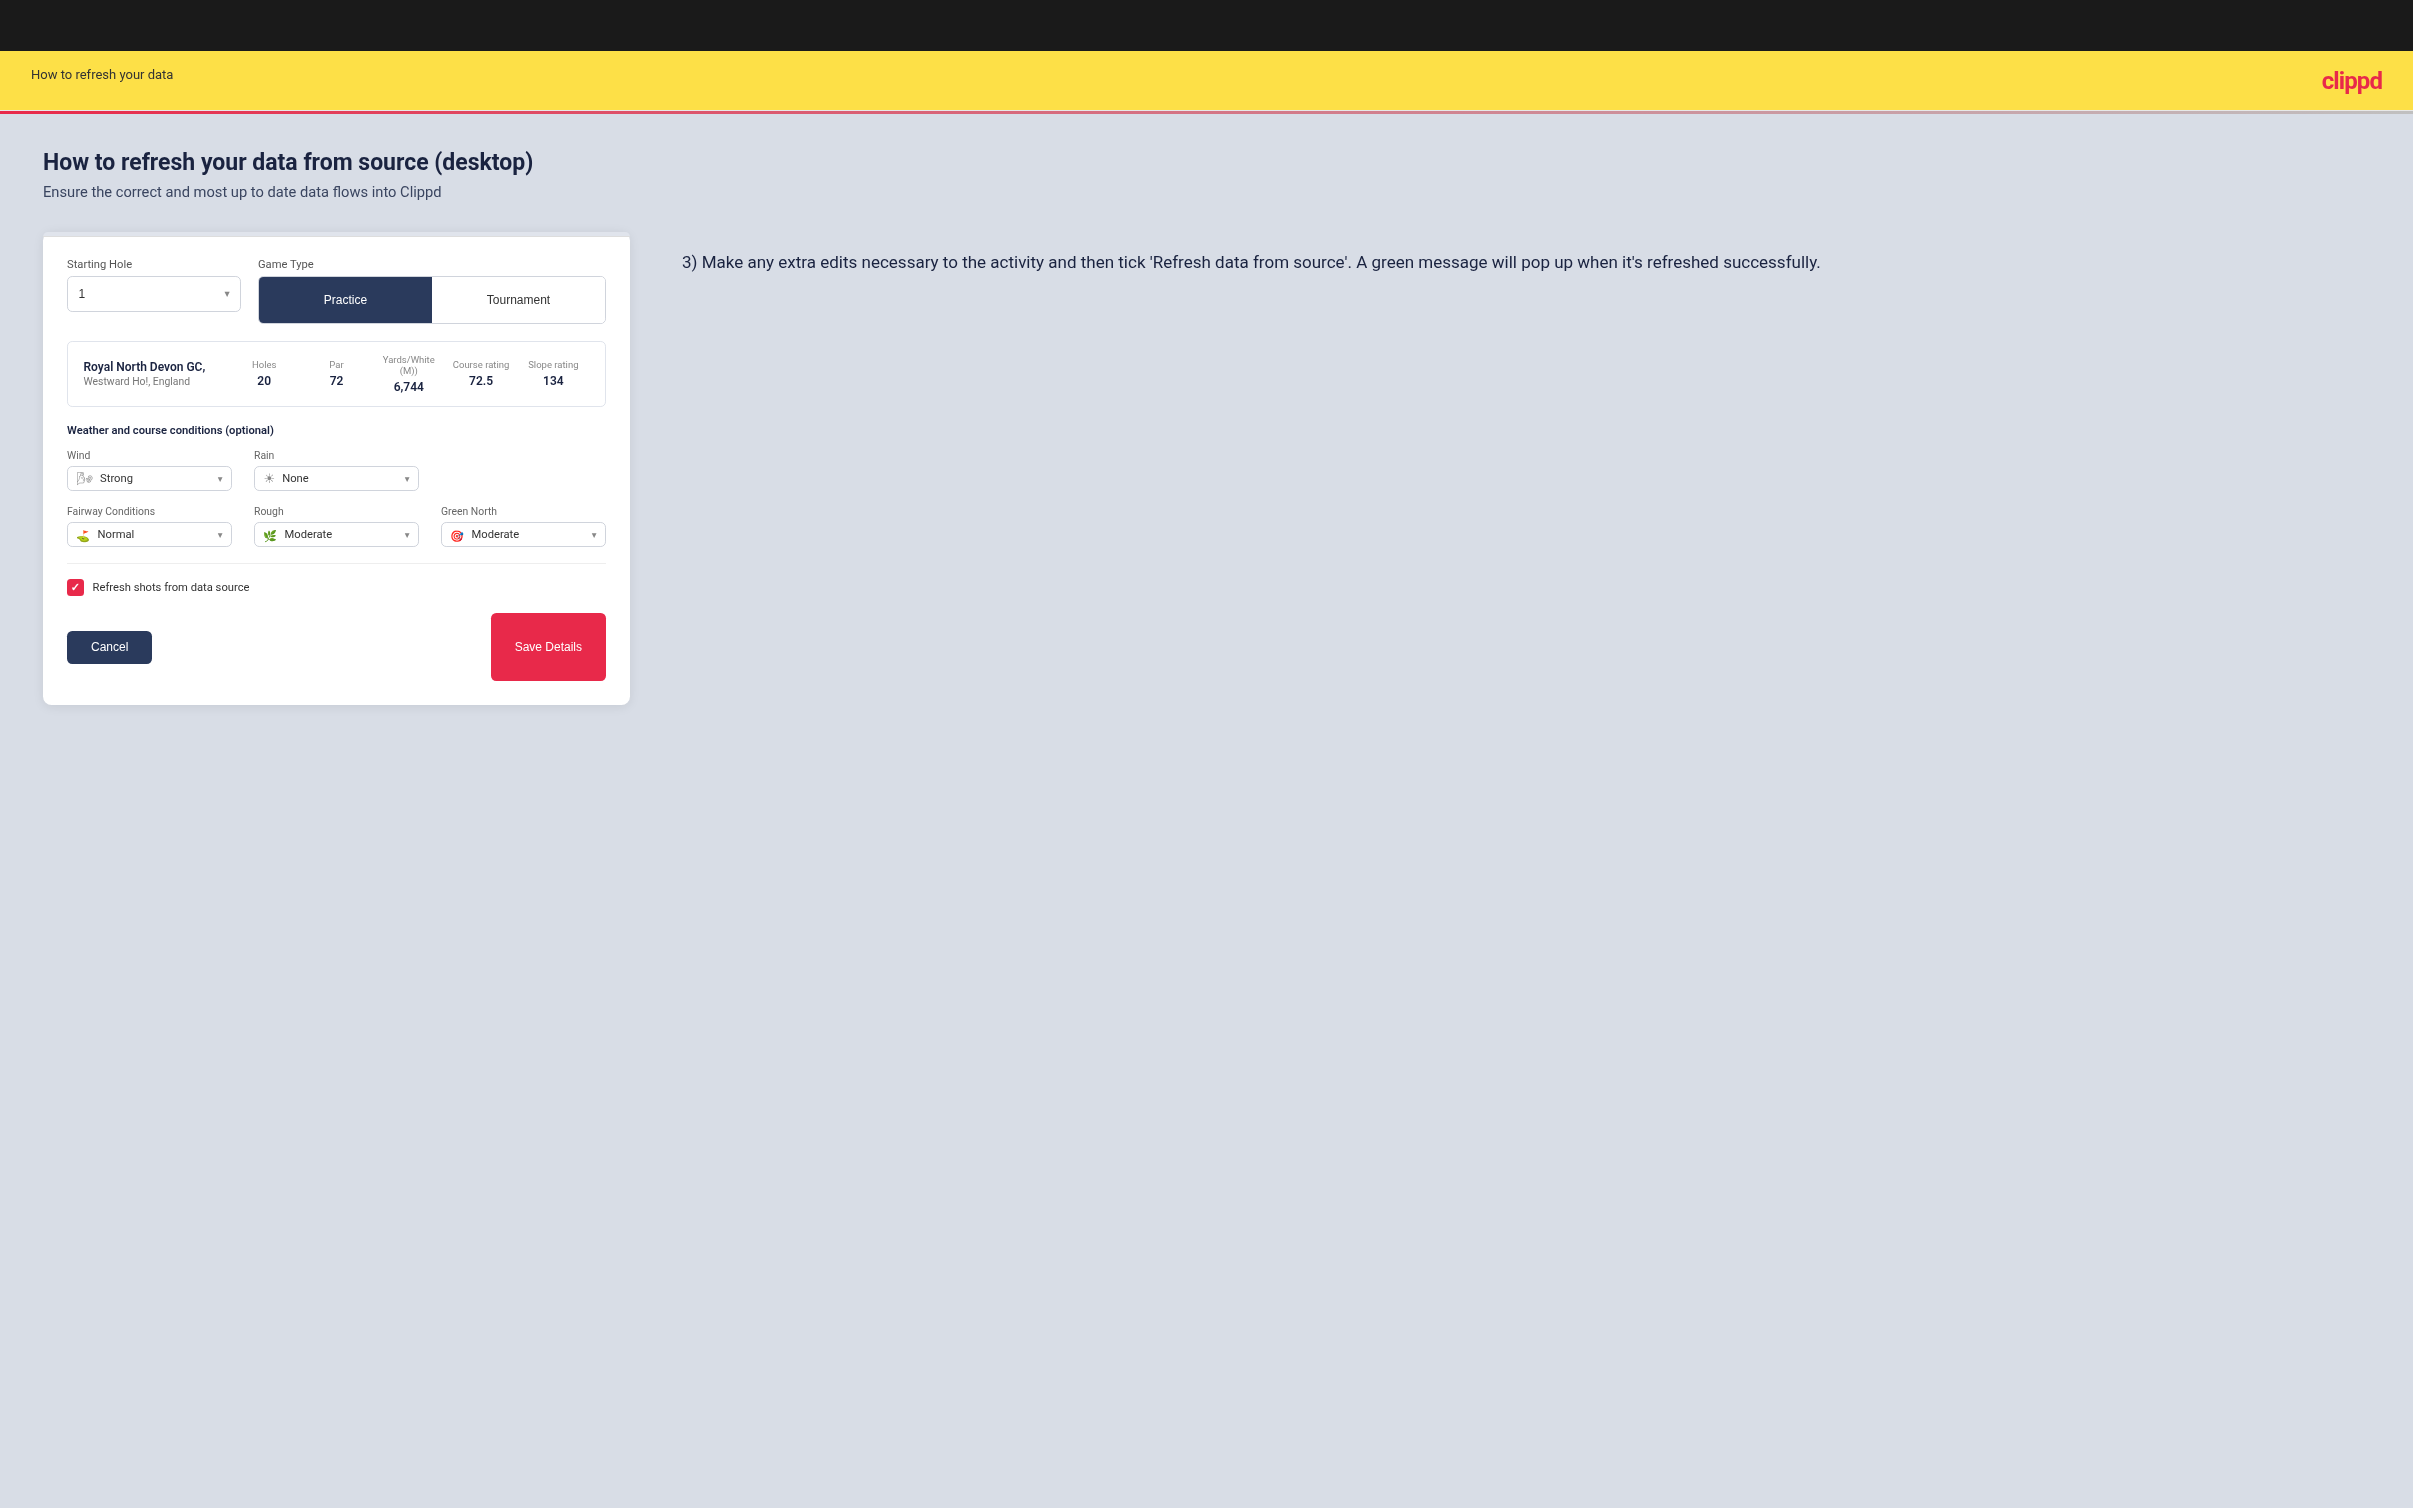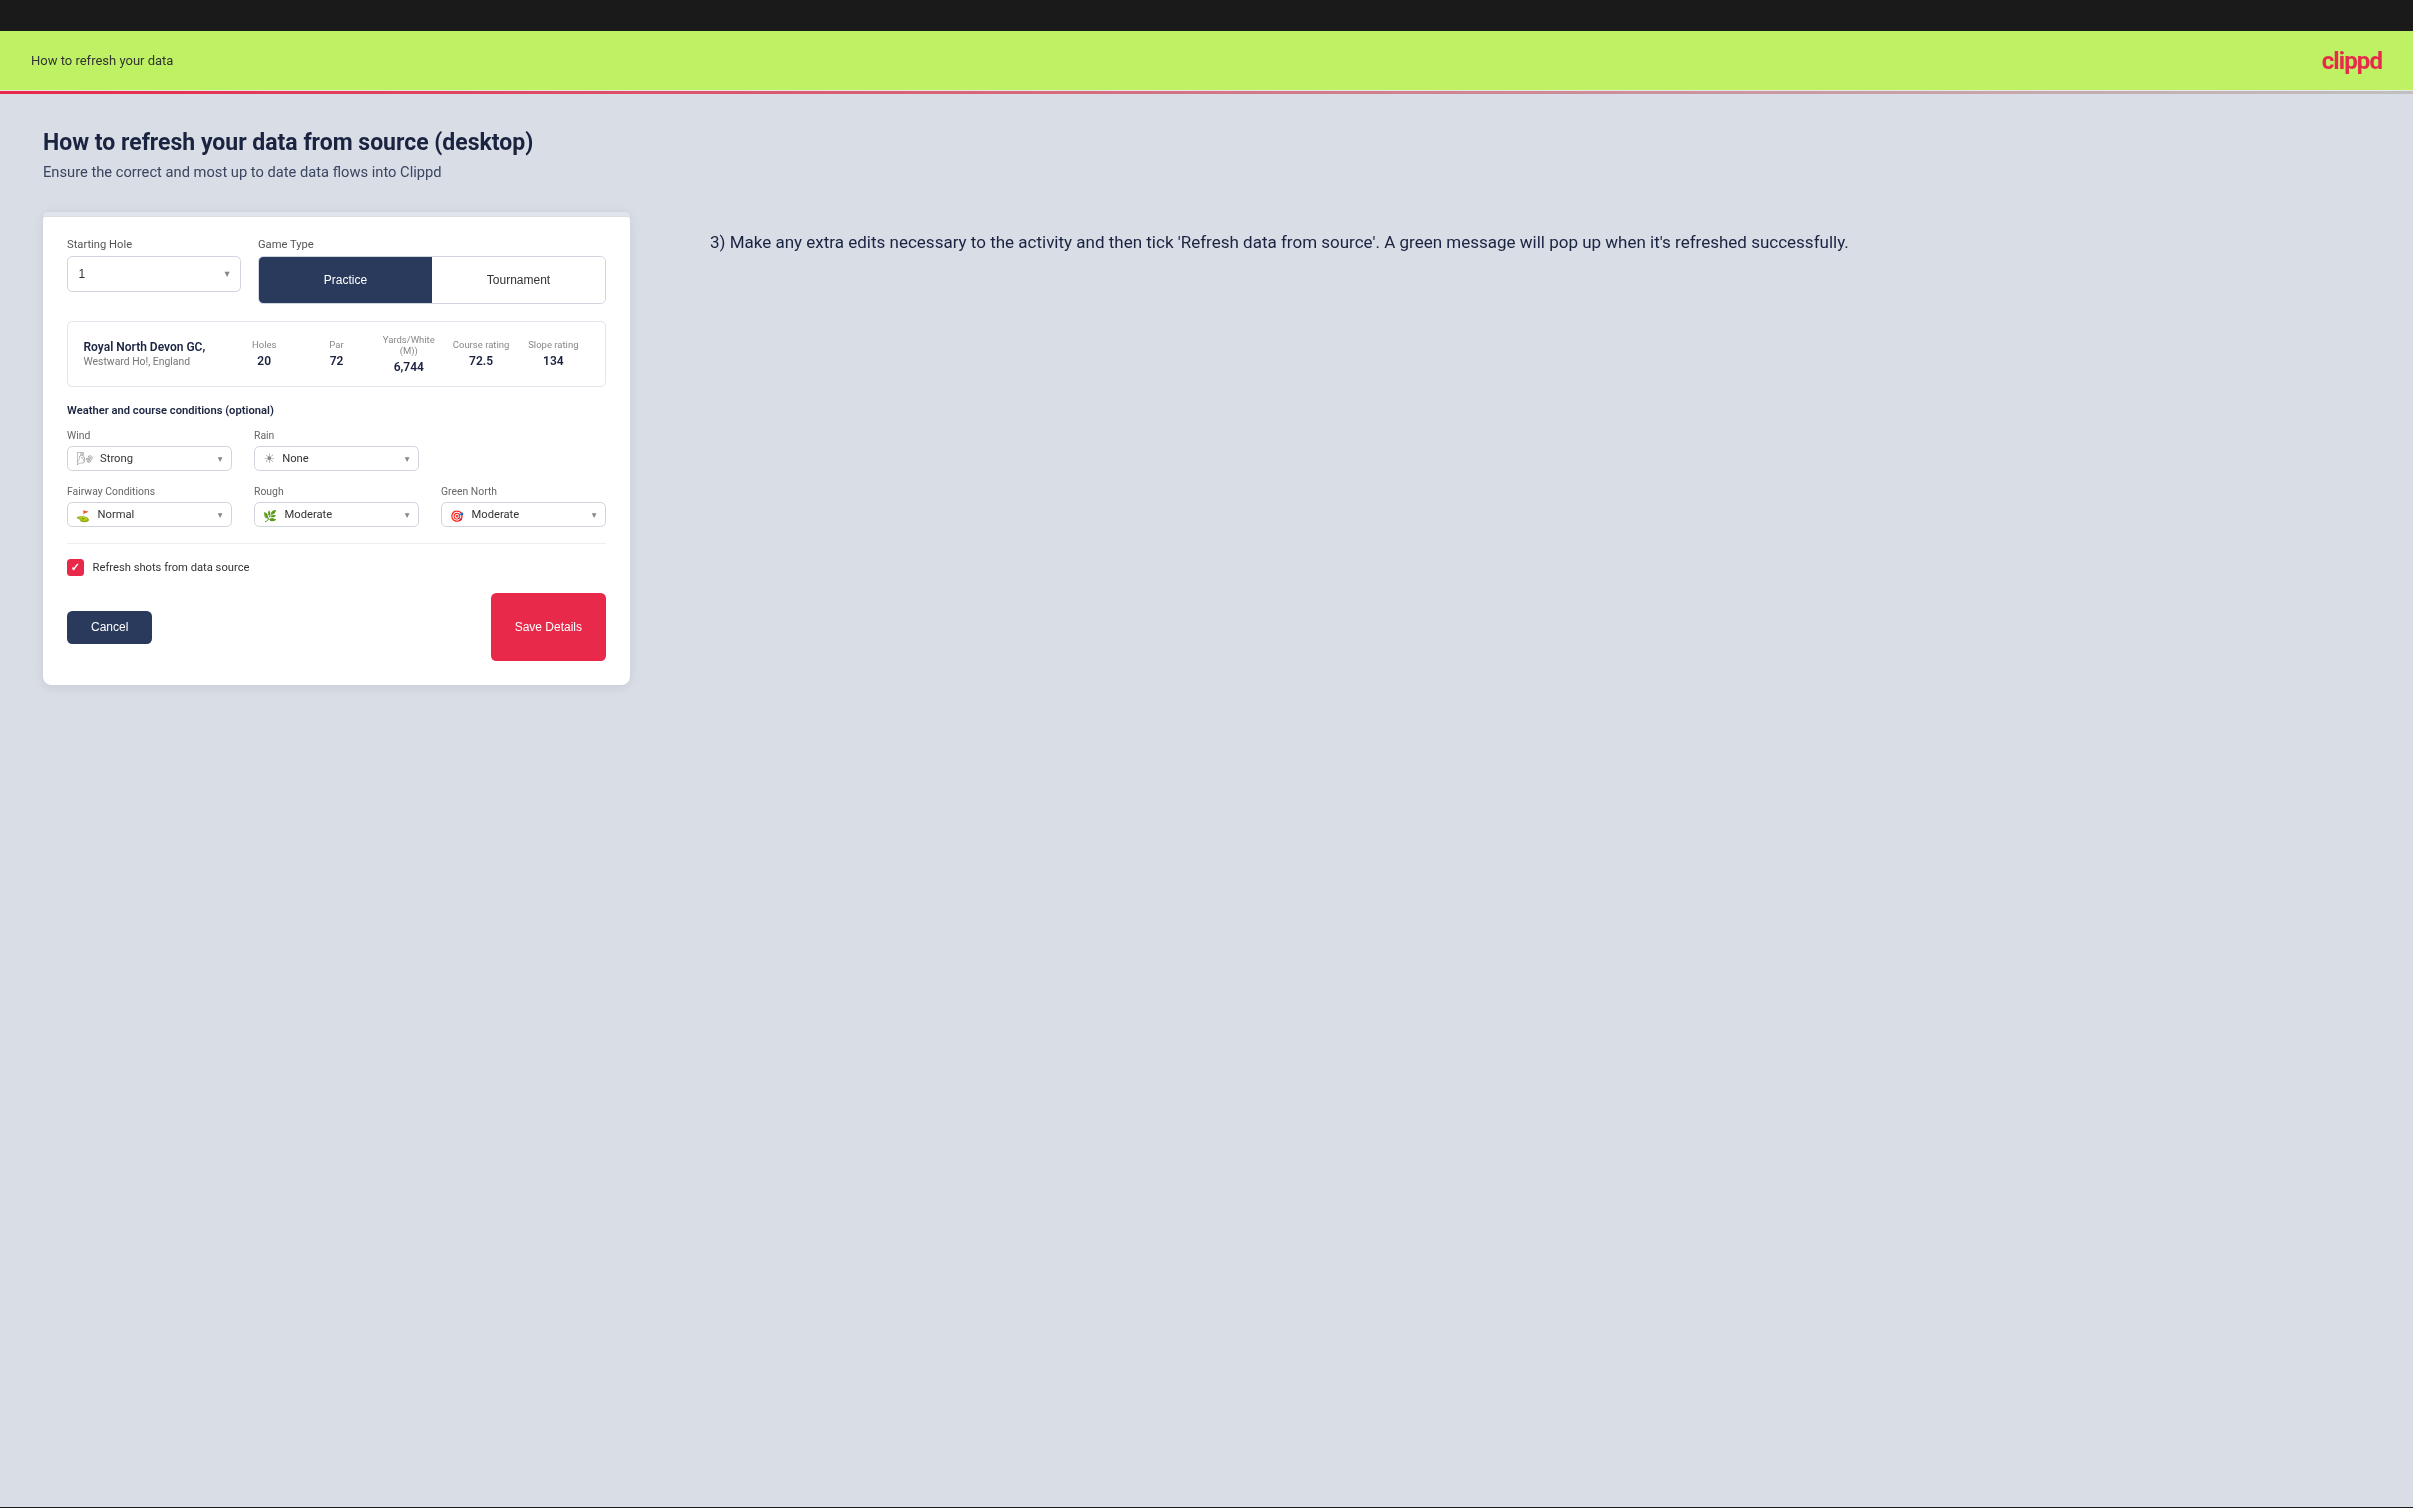--- a/index.html
+++ b/index.html
@@ -8,26 +8,27 @@
       background: #1a1a1a;
       min-height: 100vh;
     }
     .top-bar {
       background: #1a1a1a;
       height: 31px;
       display: flex;
       align-items: center;
     }
     .header {
-      background: #bef264;
+      background: #fde047;
       padding: 15.5px 31px;
       display: flex;
-      align-items: center;
+      align-items: flex-start;
       justify-content: space-between;
       border-bottom: 1.7px solid #e8e8e8;
+      margin-top: 20px;
     }
     .header-title {
       font-size: 13px;
       color: #333;
       font-weight: 400;
     }
     .logo {
       font-size: 24px;
       font-weight: 700;
       color: #e8294a;
@@ -282,21 +283,20 @@
     }
     .instruction-panel {
       flex: 1;
       padding-top: 17px;
     }
     .instruction-text {
       font-size: 17px;
       color: #1a2340;
       line-height: 1.55;
       font-weight: 400;
-      margin-left: 28px;
     }
     
     .wind-icon::before { content: '🌬'; font-size: 13px; }
     .rain-icon::before { content: '☀'; font-size: 13px; }
     .fairway-icon::before { content: '⛳'; font-size: 11.2px; }
     .rough-icon::before { content: '🌿'; font-size: 11.2px; }
     .green-icon::before { content: '🎯'; font-size: 11.2px; }
   </style>
 </head>
 <body>

